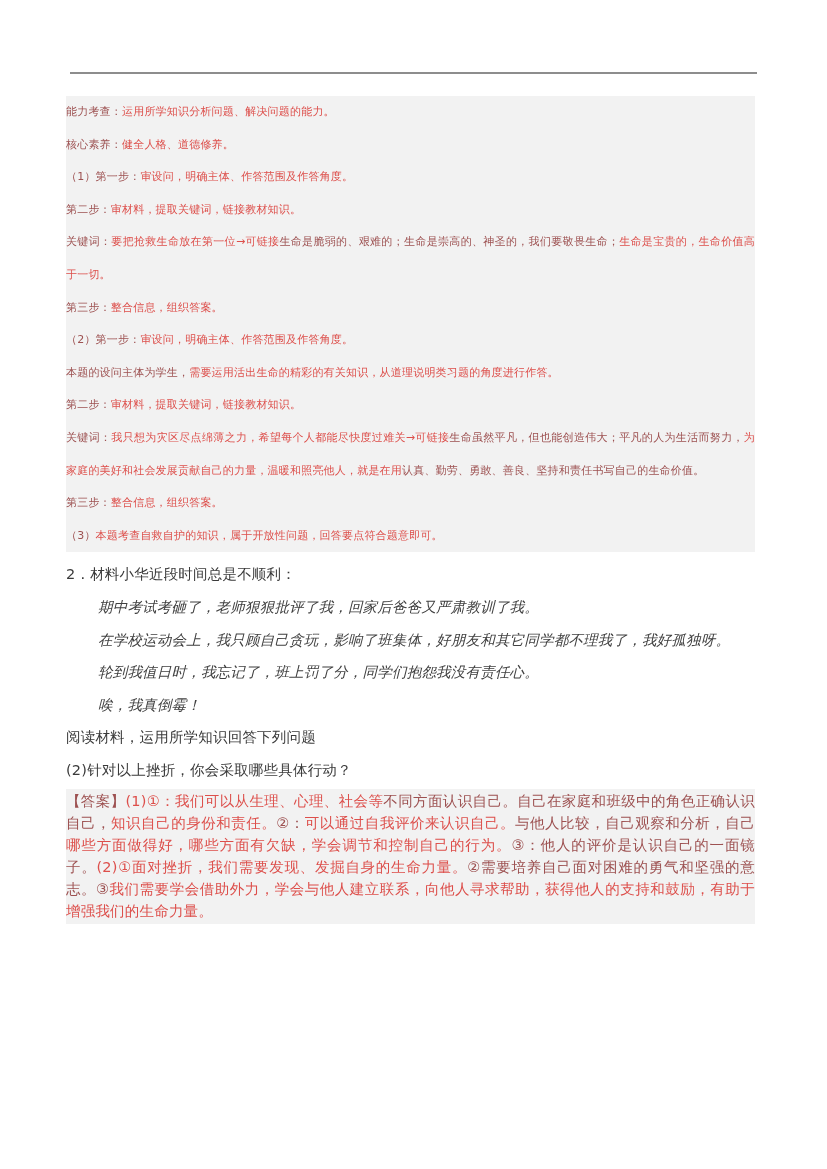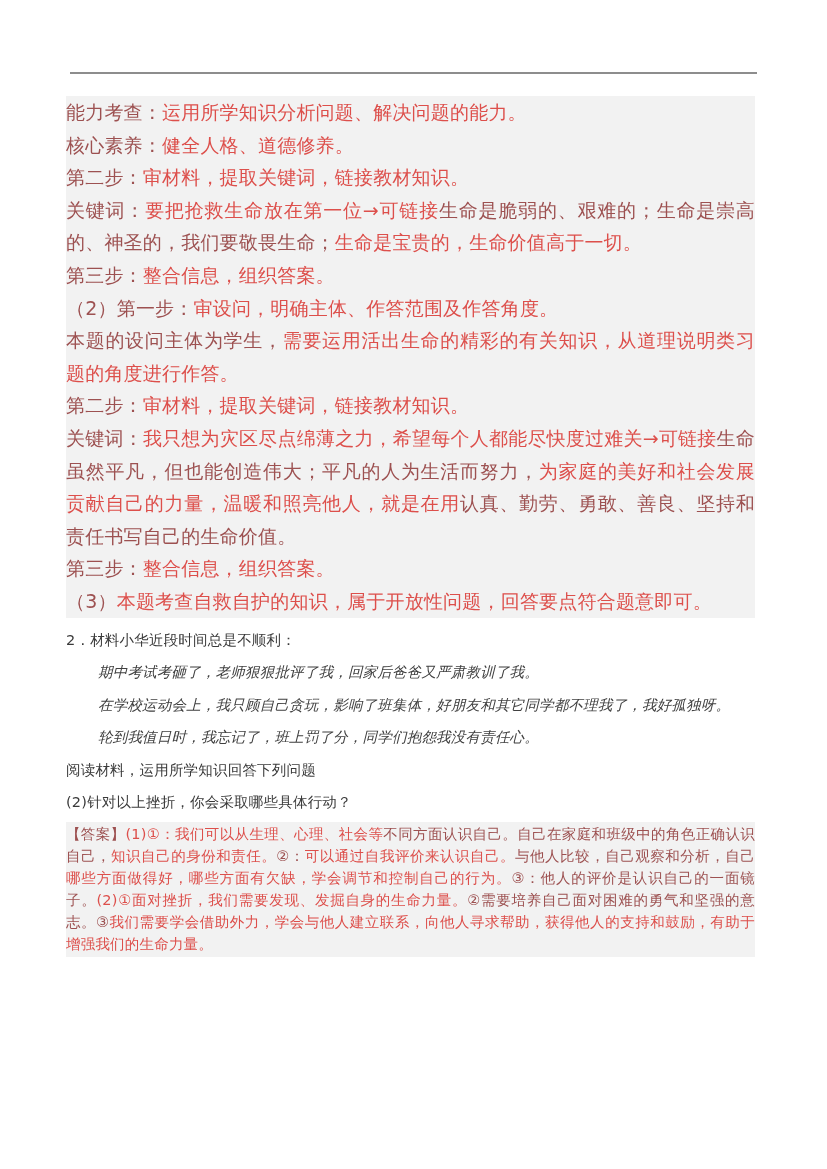--- a/index.html
+++ b/index.html
@@ -7,21 +7,21 @@
     width:827px;height:1169px;
     font-family:"DejaVu Sans","Liberation Sans",sans-serif;
     -webkit-font-smoothing:antialiased;
   }
   .page{position:relative;width:827px;height:1169px;overflow:hidden;background:#ffffff;}
   .divider{margin:72px 70px 0 70px;height:2px;background:#8d8d8d;}
   .blk{margin-left:66px;margin-right:72px;}
   .shaded{background:#f2f2f2;}
   .analysis{margin-top:22px;padding:0;}
   .analysis p{
-    margin:0;font-size:19px;line-height:32.6px;letter-spacing:0.2px;
+    margin:0;font-size:11px;line-height:32.6px;letter-spacing:0.2px;
     text-align:justify;
   }
   .c-dark{color:#9d5151;}
   .c-red{color:#dd4f4b;}
   .question{margin-top:6px;color:#3a3a3a;}
   .question p{margin:0;font-size:14.5px;line-height:32.6px;letter-spacing:0.2px;}
   .script-line{
     font-family:"DejaVu Serif","Liberation Serif",serif;
     font-style:italic;color:#404040;
     text-indent:32px;font-size:14px;
@@ -35,37 +35,39 @@
 </head>
 <body>
 
 <div class="page">
 
   <div class="divider"></div>
 
   <section class="blk shaded analysis" id="analysis-block">
       <p><span class="c-dark">能力考查：</span><span class="c-red">运用所学知识分析问题、解决问题的能力。</span></p>
       <p><span class="c-dark">核心素养：</span><span class="c-red">健全人格、道德修养。</span></p>
+      <p><span class="c-dark">（1）第一步：</span><span class="c-red">审设问，明确主体、作答范围及作答角度。</span></p>
       <p><span class="c-dark">第二步：</span><span class="c-red">审材料，提取关键词，链接教材知识。</span></p>
       <p><span class="c-dark">关键词：</span><span class="c-red">要把抢救生命放在第一位→可链接</span><span class="c-dark">生命是脆弱的、艰难的；生命是崇高的、神圣的，我们要敬畏生命；</span><span class="c-red">生命是宝贵的，生命价值高于一切。</span></p>
       <p><span class="c-dark">第三步：</span><span class="c-red">整合信息，组织答案。</span></p>
       <p><span class="c-dark">（2）第一步：</span><span class="c-red">审设问，明确主体、作答范围及作答角度。</span></p>
       <p><span class="c-dark">本题的设问主体为学生，</span><span class="c-red">需要运用活出生命的精彩的有关知识，从道理说明类习题的角度进行作答。</span></p>
       <p><span class="c-dark">第二步：</span><span class="c-red">审材料，提取关键词，链接教材知识。</span></p>
       <p><span class="c-dark">关键词：</span><span class="c-red">我只想为灾区尽点绵薄之力，希望每个人都能尽快度过难关→可链接</span><span class="c-dark">生命虽然平凡，但也能创造伟大；平凡的人为生活而努力，</span><span class="c-red">为家庭的美好和社会发展贡献自己的力量，温暖和照亮他人，就是在用</span><span class="c-dark">认真、勤劳、勇敢、善良、坚持和责任书写自己的生命价值。</span></p>
       <p><span class="c-dark">第三步：</span><span class="c-red">整合信息，组织答案。</span></p>
       <p><span class="c-dark">（3）</span><span class="c-red">本题考查自救自护的知识，属于开放性问题，回答要点符合题意即可。</span></p>
     </section>
 
   <section class="blk question">
     <p>2．材料小华近段时间总是不顺利：</p>
     <div id="material-lines">
         <p class="script-line">期中考试考砸了，老师狠狠批评了我，回家后爸爸又严肃教训了我。</p>
         <p class="script-line">在学校运动会上，我只顾自己贪玩，影响了班集体，好朋友和其它同学都不理我了，我好孤独呀。</p>
         <p class="script-line">轮到我值日时，我忘记了，班上罚了分，同学们抱怨我没有责任心。</p>
+        <p class="script-line">唉，我真倒霉！</p>
       </div>
     <p>阅读材料，运用所学知识回答下列问题</p>
     <div id="sub-questions">
         <p>(2)针对以上挫折，你会采取哪些具体行动？</p>
       </div>
   </section>
 
   <section class="blk shaded answer" id="answer-block">
       <p class="flow"><span class="c-dark">【答案】</span><span class="c-red">(1)①：我们可以从生理、心理、社会等</span><span class="c-dark">不同方面认识自己。自己在家庭和班级中的角色正确认识自己，</span><span class="c-red">知识自己的身份和责任。</span><span class="c-dark">②：</span><span class="c-red">可以通过自我评价来认识自己。</span><span class="c-dark">与他人比较，自己观察和分析，自己</span><span class="c-red">哪些方面做得好，哪些方面有欠缺，学会调节和控制自己的行为。</span><span class="c-dark">③：他人的评价是认识自己的一面镜子。</span><span class="c-red">(2)①面对挫折，我们需要发现、发掘自身的生命力量。</span><span class="c-dark">②需要培养自己面对困难的勇气和坚强的意志。③</span><span class="c-red">我们需要学会借助外力，学会与他人建立联系，向他人寻求帮助，获得他人的支持和鼓励，有助于增强我们的生命力量。</span></p>
     </section>

